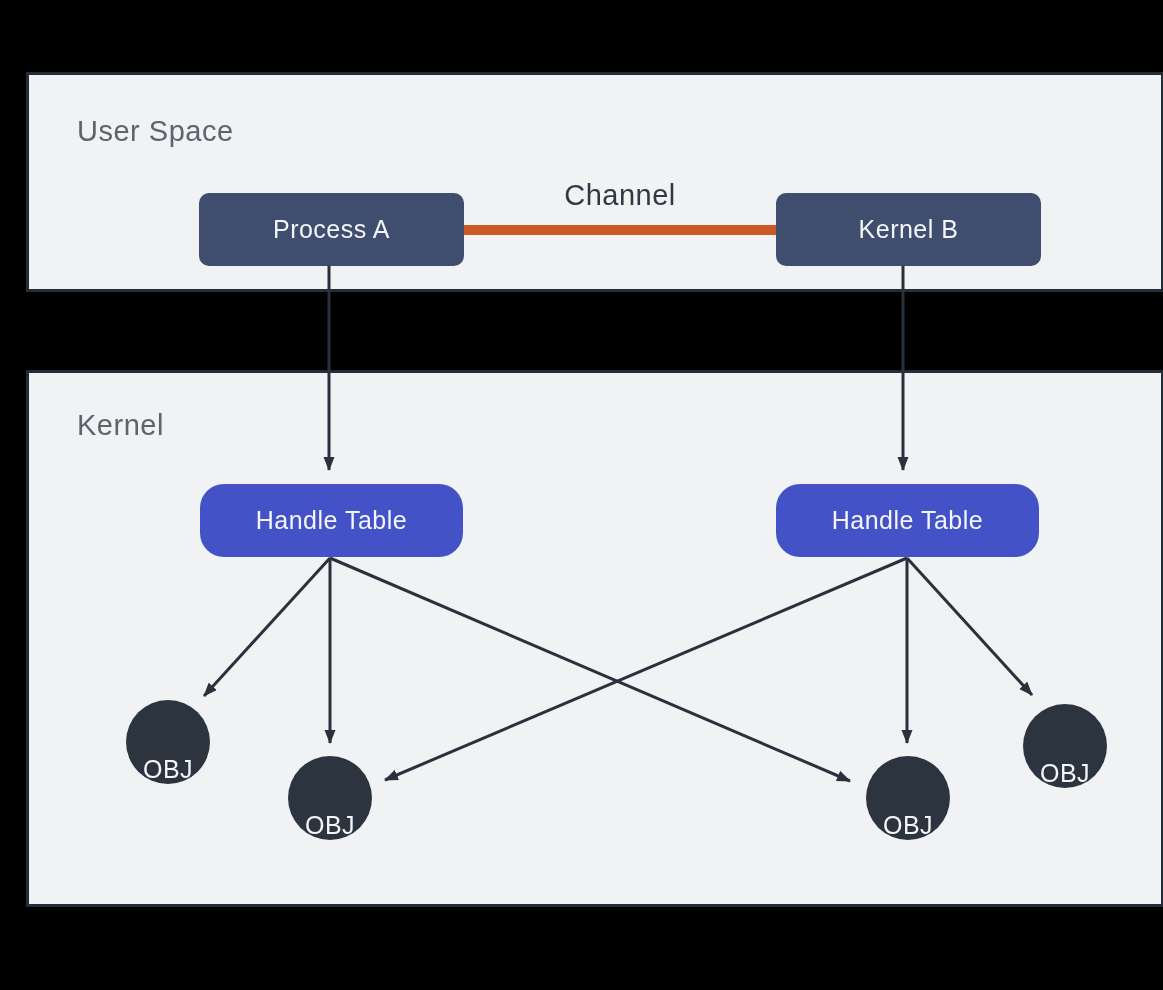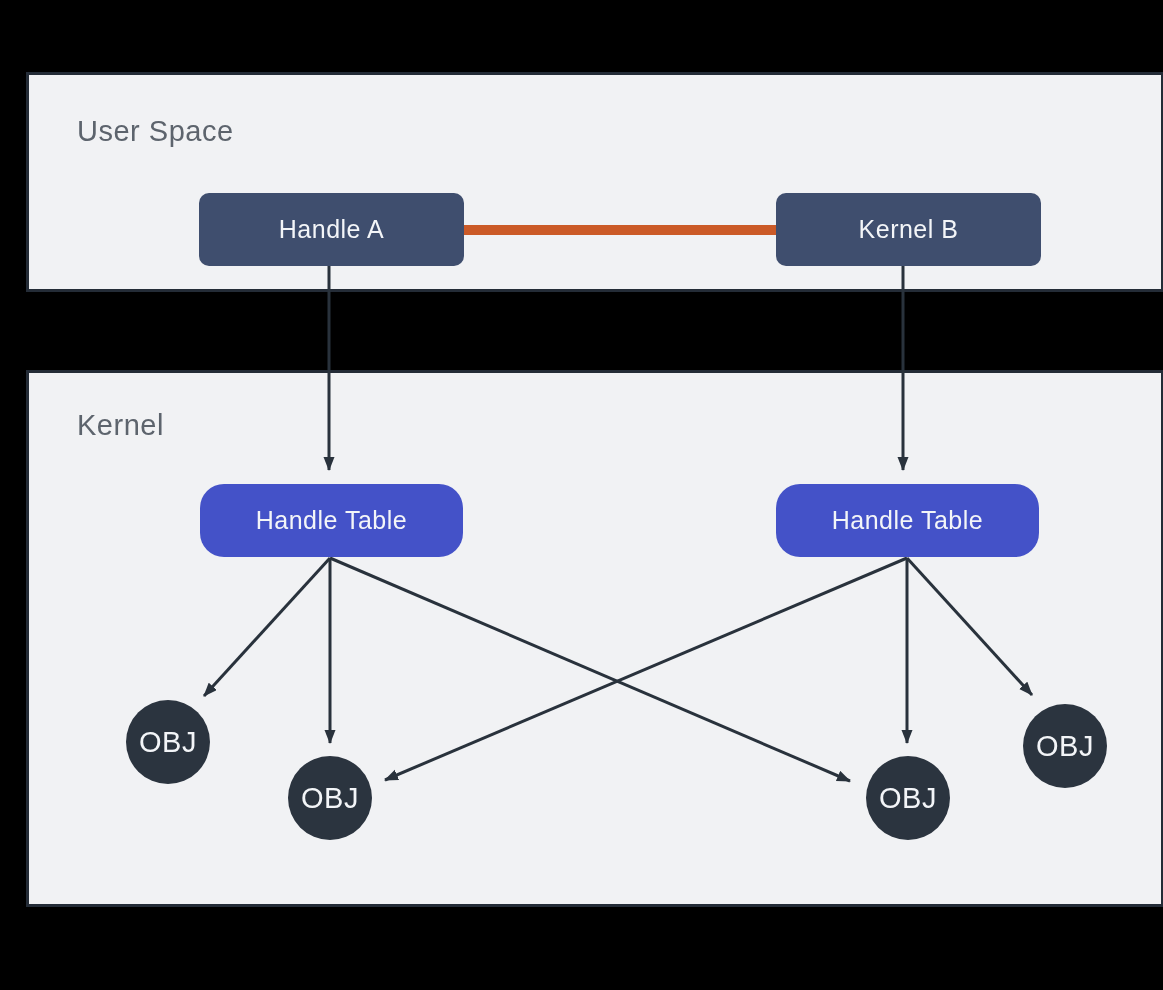--- a/index.html
+++ b/index.html
@@ -61,21 +61,22 @@
     background:var(--handle-table-fill);
     border-radius:24px;
   }
   .handle-table-left{left:186px;}
   .handle-table-right{left:762px;}
 
   .obj-circle{
     width:84px;height:84px;
     background:var(--object-fill);
     border-radius:50%;
-    font-size:29px;
+    font-size:25px;
+    align-items:flex-end;
   }
   .obj-1{left:112px;top:700px;}
   .obj-2{left:274px;top:756px;}
   .obj-3{left:852px;top:756px;}
   .obj-4{left:1009px;top:704px;}
 
   .channel-line{
     position:absolute;left:448px;top:225px;
     width:316px;height:10px;
     background:var(--channel-line);
@@ -106,39 +107,40 @@
 
   <div class="panel panel-user-space">
     <div class="section-label">User Space</div>
   </div>
 
   <div class="panel panel-kernel">
     <div class="section-label">Kernel</div>
   </div>
 
   <div class="channel-line"></div>
+  <div class="channel-label">Channel</div>
 
   <svg class="arrows" viewBox="0 0 1163 990" xmlns="http://www.w3.org/2000/svg">
     <defs>
       <marker id="arrowhead" markerUnits="userSpaceOnUse" markerWidth="15" markerHeight="12" refX="13" refY="5.5" orient="auto">
         <path class="arrowhead-shape" d="M0,0 L14,5.5 L0,11 Z"></path>
       </marker>
     </defs>
     <line x1="315" y1="266" x2="315" y2="470" marker-end="url(#arrowhead)"></line>
     <line x1="889" y1="266" x2="889" y2="470" marker-end="url(#arrowhead)"></line>
     <line x1="316" y1="558" x2="190" y2="696" marker-end="url(#arrowhead)"></line>
     <line x1="316" y1="558" x2="316" y2="743" marker-end="url(#arrowhead)"></line>
     <line x1="316" y1="558" x2="836" y2="781" marker-end="url(#arrowhead)"></line>
     <line x1="893" y1="558" x2="371" y2="780" marker-end="url(#arrowhead)"></line>
     <line x1="893" y1="558" x2="893" y2="743" marker-end="url(#arrowhead)"></line>
     <line x1="893" y1="558" x2="1018" y2="695" marker-end="url(#arrowhead)"></line>
   </svg>
 
   <div class="node process process-a">
-    <span>Handle A</span>
+    <span>Process A</span>
   </div>
   <div class="node process process-b">
     <span>Kernel B</span>
   </div>
 
   <div class="node handle-table handle-table-left">
     <span>Handle Table</span>
   </div>
   <div class="node handle-table handle-table-right">
     <span>Handle Table</span>

